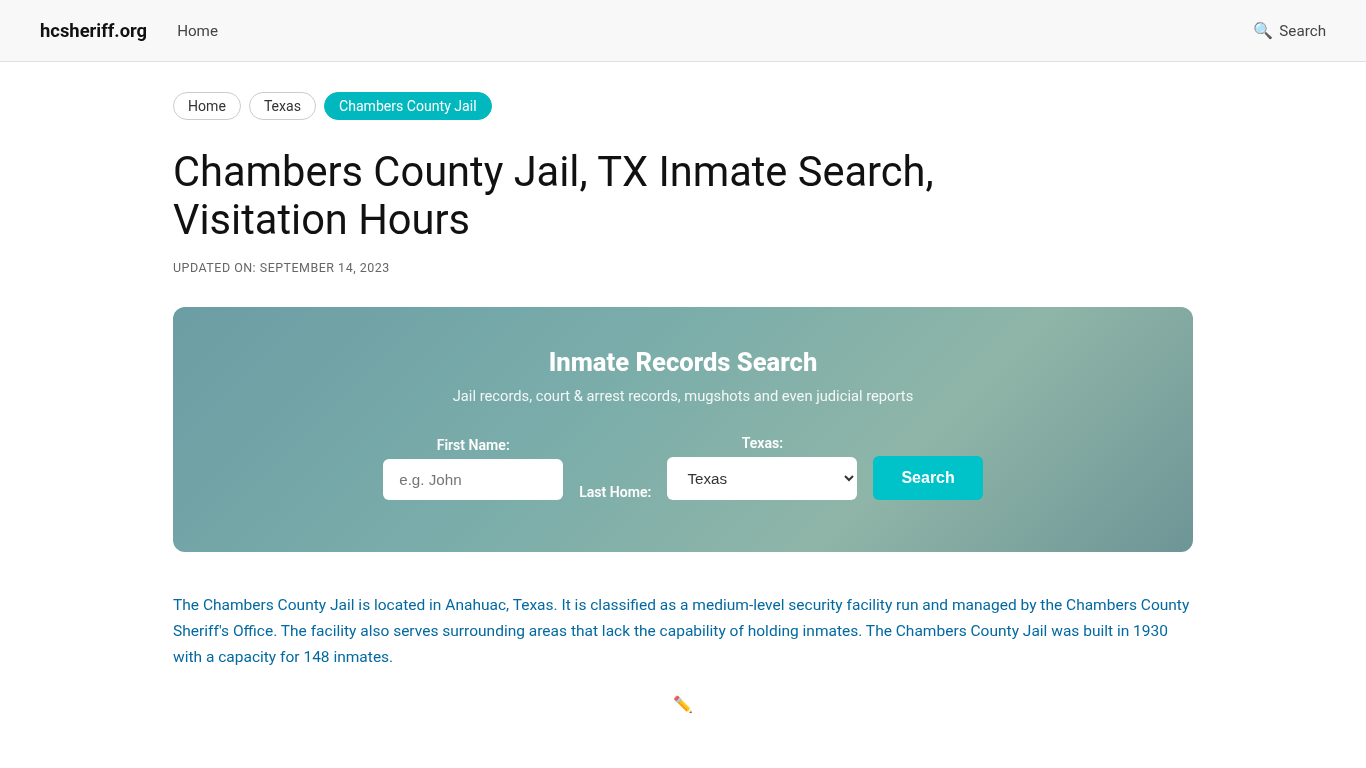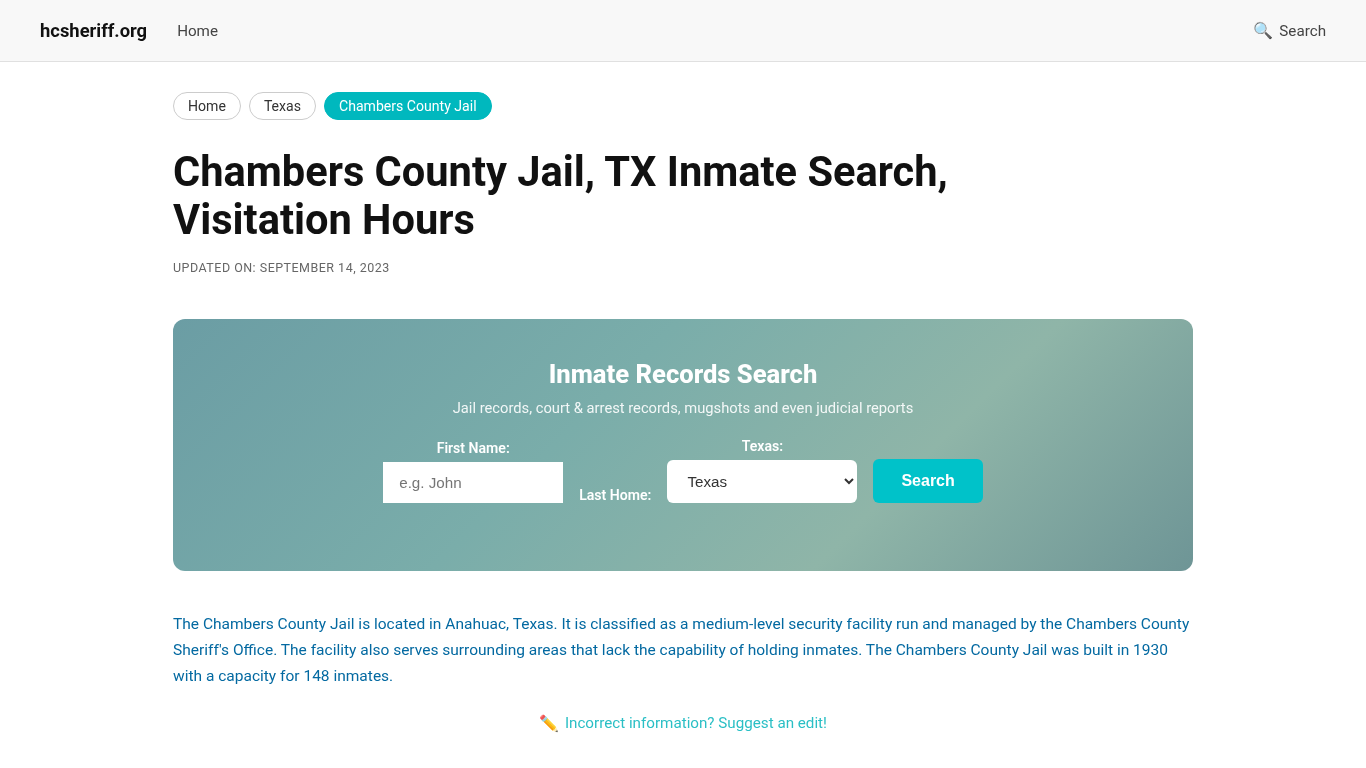--- a/index.html
+++ b/index.html
@@ -67,52 +67,52 @@
     .breadcrumb-item.active {
       background: #00b8be;
       border-color: #00b8be;
       color: #fff;
       font-weight: 400;
     }
 
     
     .page-title {
       font-size: 2.6rem;
-      font-weight: 700;
+      font-weight: 400;
       color: #111;
       line-height: 1.15;
       margin-bottom: 16px;
       max-width: 820px;
     }
     .updated-date {
       font-size: 0.78rem;
       color: #666;
       letter-spacing: 0.04em;
-      margin-bottom: 44px;
+      margin-bottom: 32px;
       text-transform: uppercase;
     }
 
     
     .search-box {
       background: linear-gradient(135deg, #6b9da4 0%, #7aadaa 40%, #8fb5a8 70%, #6e9596 100%);
       border-radius: 12px;
-      padding: 40px 50px 68px;
+      padding: 40px 50px 52px;
       margin-bottom: 40px;
       text-align: center;
     }
     .search-box-title {
       font-size: 1.6rem;
       font-weight: 800;
       color: #fff;
       margin-bottom: 10px;
     }
     .search-box-subtitle {
       font-size: 0.92rem;
       color: rgba(255,255,255,0.9);
-      margin-bottom: 21px;
+      margin-bottom: 30px;
     }
     .search-form {
       display: flex;
       align-items: flex-end;
       gap: 16px;
       justify-content: center;
       flex-wrap: wrap;
     }
     .form-group {
       display: flex;
@@ -120,21 +120,21 @@
       align-items: center;
       gap: 6px;
     }
     .form-label {
       font-size: 0.88rem;
       font-weight: 600;
       color: #fff;
     }
     .form-input {
       padding: 12px 16px;
-      border-radius: 0;
+      border-radius: 6px;
       border: none;
       font-size: 0.95rem;
       width: 180px;
       background: #fff;
       color: #999;
       outline: none;
     }
     .form-select {
       padding: 12px 16px;
       border-radius: 6px;
@@ -225,17 +225,16 @@
       </div>
       <button class="search-btn">Search</button>
     </div>
   </div>
 
   <p class="description">The Chambers County Jail is located in Anahuac, Texas. It is classified as a medium-level security facility run and managed by the Chambers County Sheriff's Office. The facility also serves surrounding areas that lack the capability of holding inmates. The Chambers County Jail was built in 1930 with a capacity for 148 inmates.</p>
 
   <div class="suggest-edit">
     <a href="#">
       <span class="pencil-icon">✏️</span>
-      <span>Incorrect information? Suggest an edit!</span>
     </a>
   </div>
 
 </div>
 
 </body></html>

